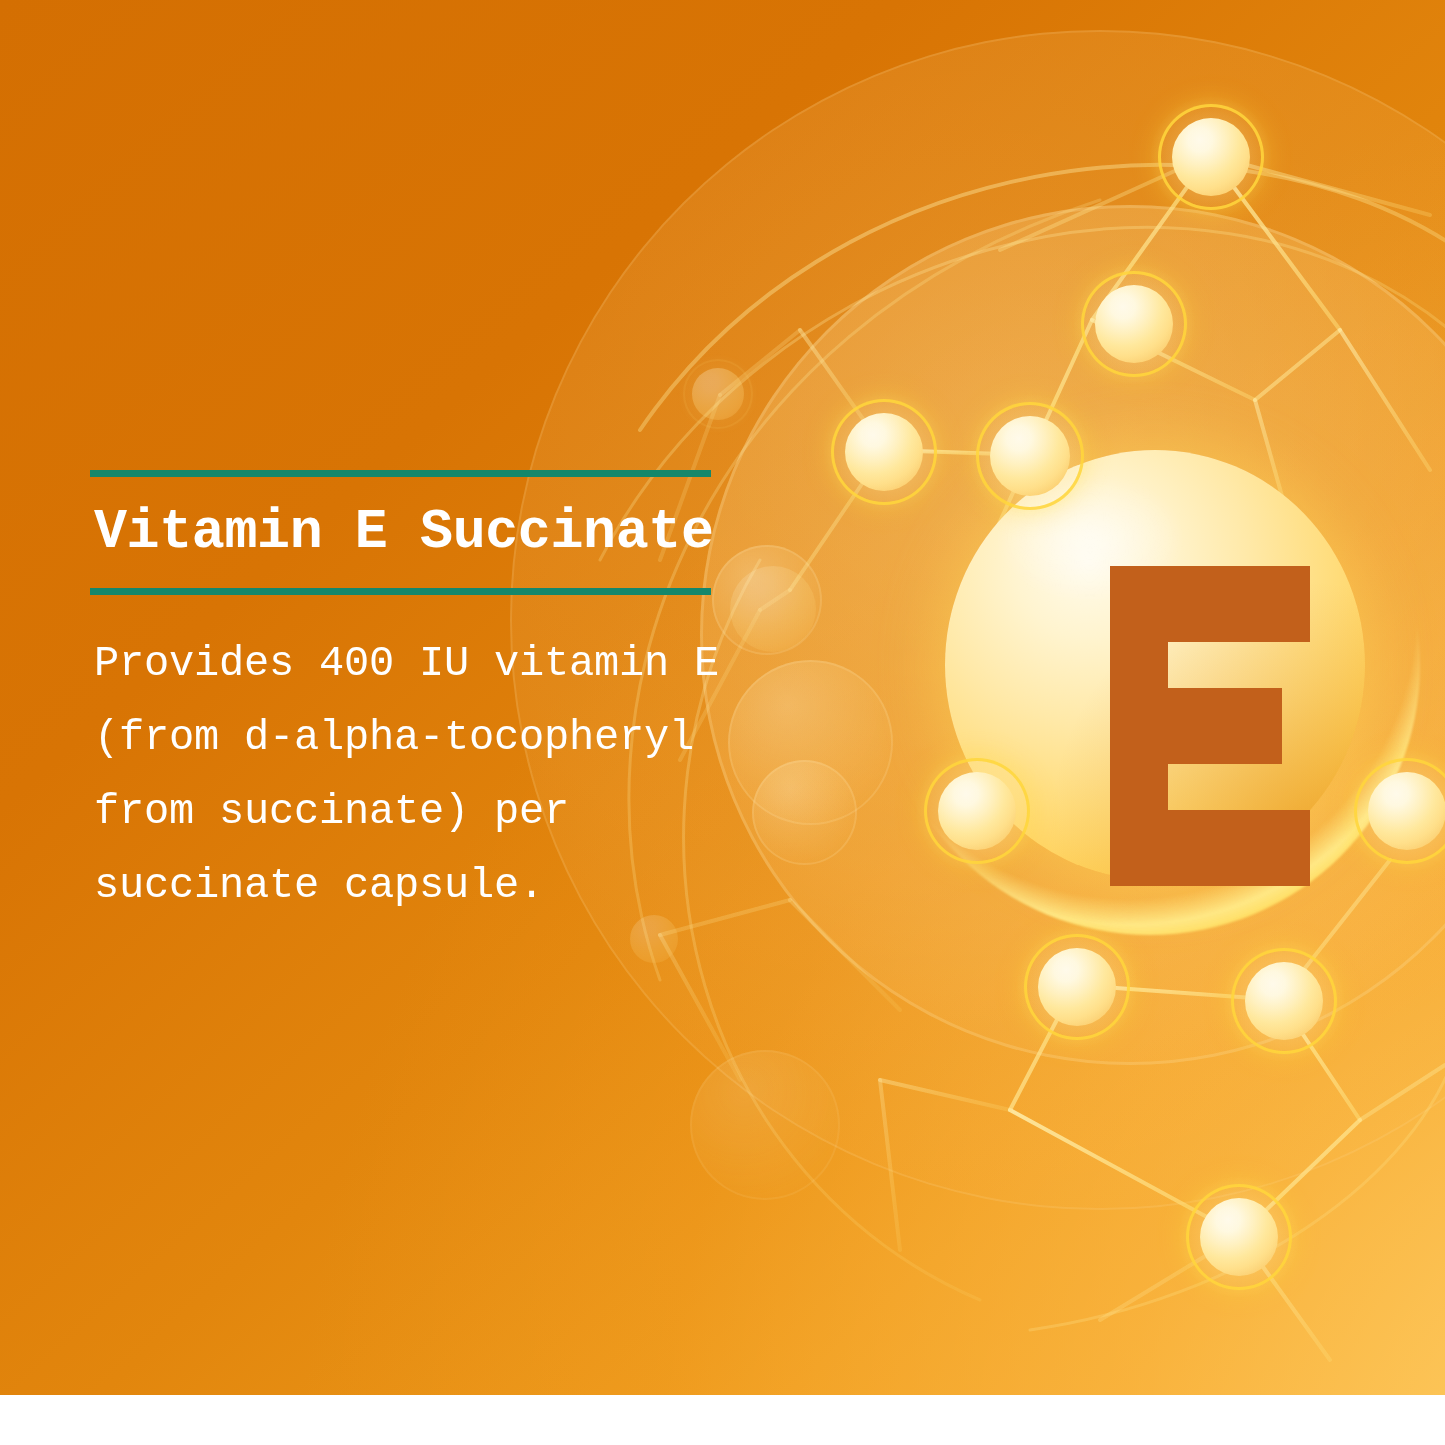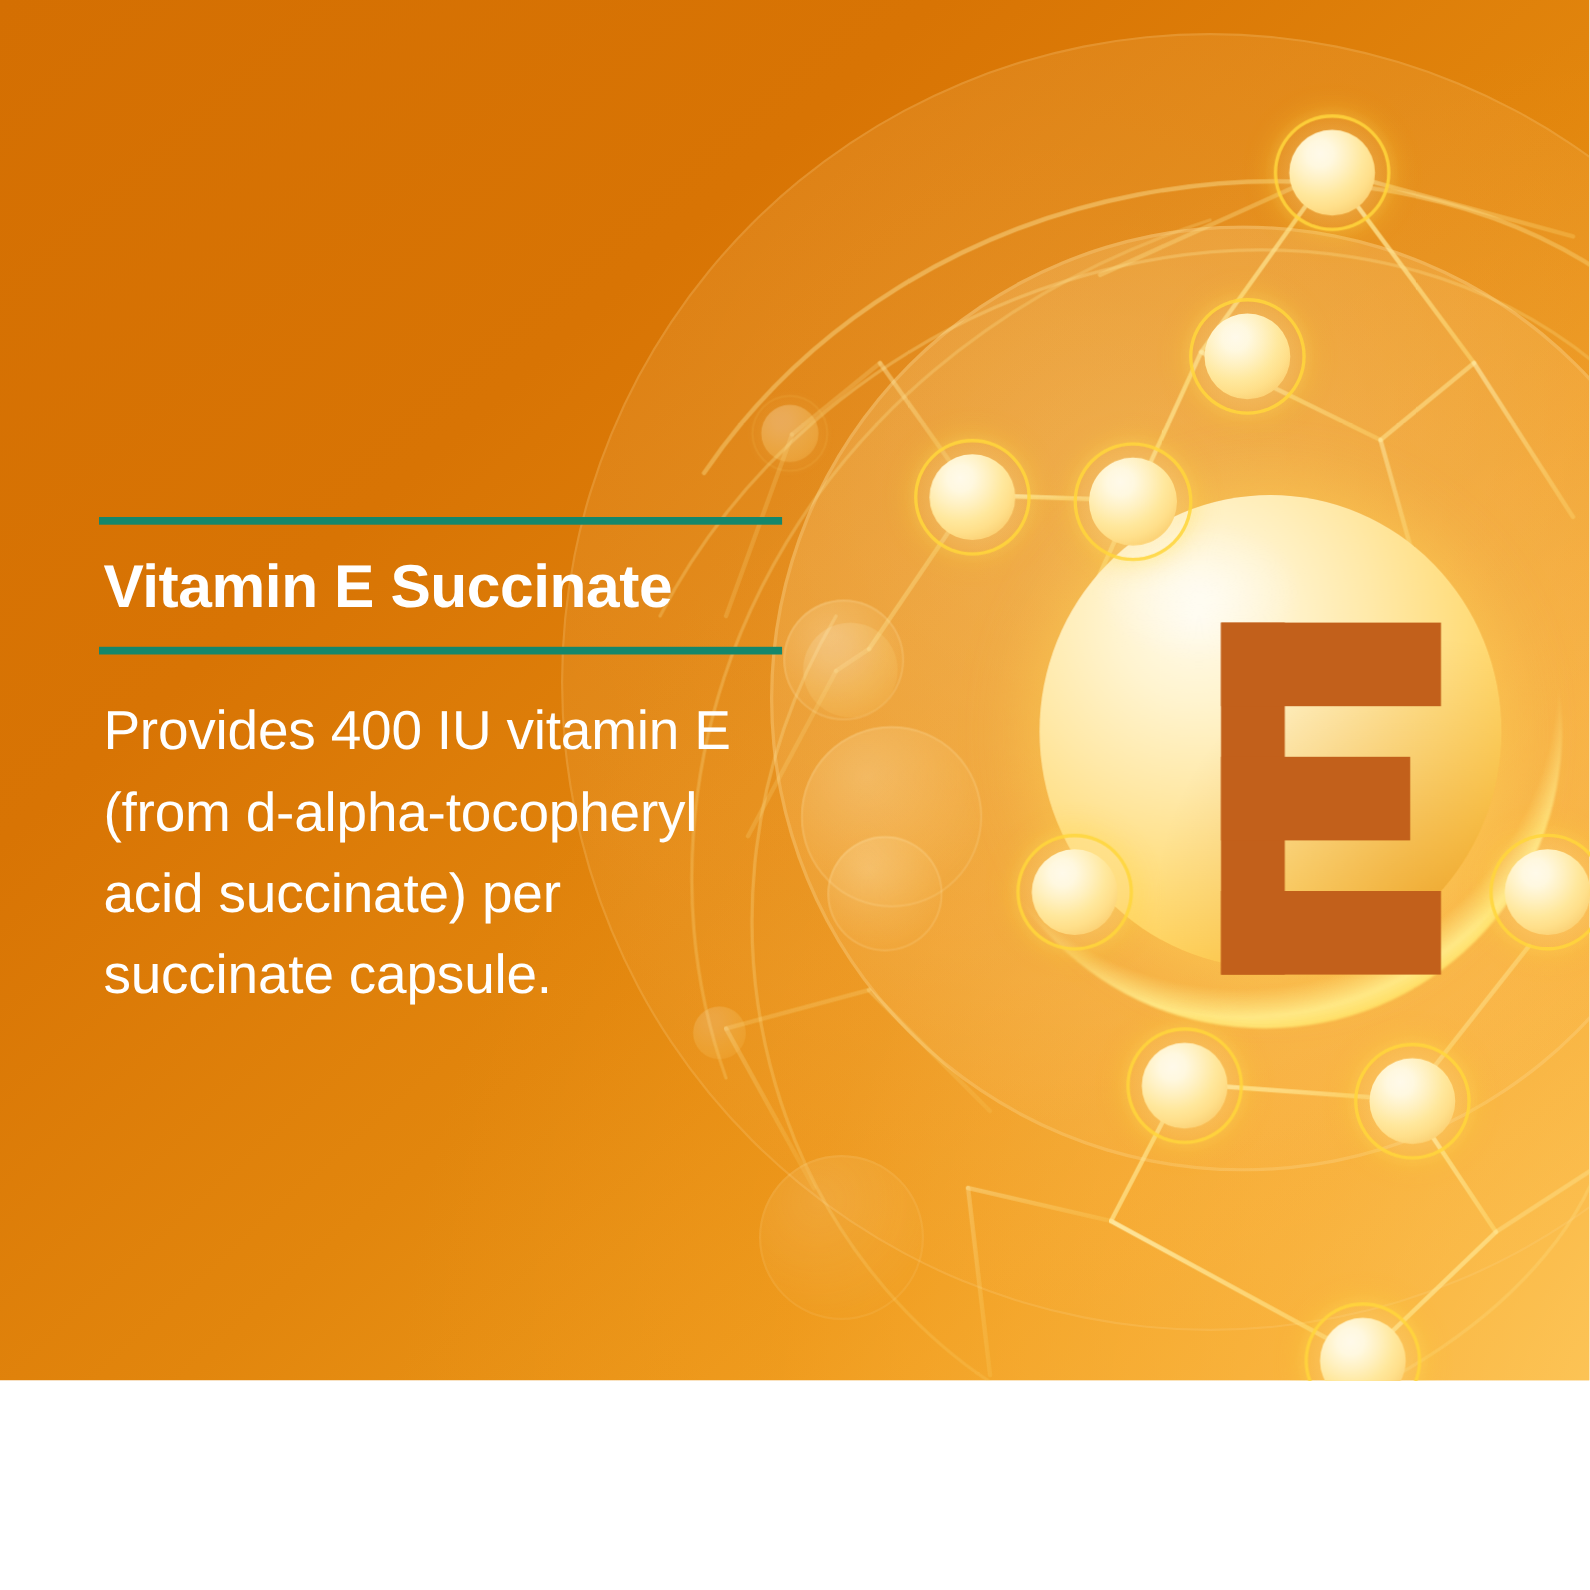--- a/index.html
+++ b/index.html
@@ -1,20 +1,20 @@
 <!DOCTYPE html>
 <html><head>
 <meta charset="utf-8">
 <style>
   html,body{margin:0;padding:0;background:#fff;}
   #stage{
     position:relative;
-    width:1445px;height:1255px;
+    width:1445px;height:1395px;
     overflow:hidden;
-    font-family:Liberation Sans, sans-serif;
+    font-family:Liberation Mono, monospace;
     background:
       radial-gradient(circle at 118% 108%, rgba(255,210,110,0.95) 0%, rgba(255,190,80,0.55) 26%, rgba(255,170,50,0.18) 46%, rgba(255,160,40,0) 62%),
       linear-gradient(138deg, #D46F02 0%, #D87404 30%, #E2860D 55%, #EE9C1C 78%, #F4AC2A 100%);
   }
 
   
   .art{position:absolute;inset:0;pointer-events:none;}
 
   
   .shell-outer{
@@ -122,21 +122,21 @@
 
   
   .copy{position:absolute;left:90px;top:470px;width:640px;}
   .rule{height:7px;background:#15876B;width:621px;}
   .rule.bottom{margin-top:0;}
   .headline{
     color:#FFFFFF;font-weight:700;font-size:55px;line-height:1.02;
     letter-spacing:-0.4px;margin:28px 0 27px 4px;white-space:nowrap;
   }
   .body{
-    color:#FFFFFF;font-weight:400;font-size:50px;line-height:74px;
+    color:#FFFFFF;font-weight:400;font-size:42px;line-height:74px;
     letter-spacing:-0.2px;margin:32px 0 0 4px;
   }
 </style>
 </head>
 <body>
 
 <div id="stage">
 
   <div class="art">
 
@@ -231,18 +231,18 @@
     <div class="node ghost" style="left:730px;top:566px;width:86px;height:86px;"></div>
   </div>
 
   <div class="copy">
     <div class="rule"></div>
     <h1 class="headline">Vitamin E Succinate</h1>
     <div class="rule bottom"></div>
     <p class="body">
       <span>Provides 400 IU vitamin E</span><br>
       <span>(from d-alpha-tocopheryl</span><br>
-      <span>acid succinate) per</span><br>
+      <span>from succinate) per</span><br>
       <span>succinate capsule.</span>
     </p>
   </div>
 
 </div>
 
 </body></html>

